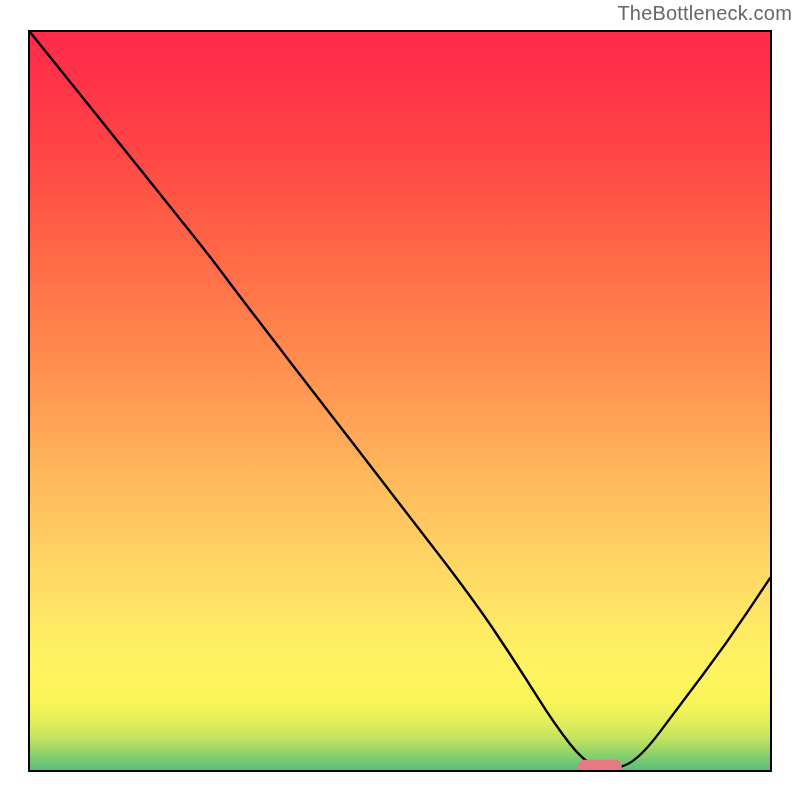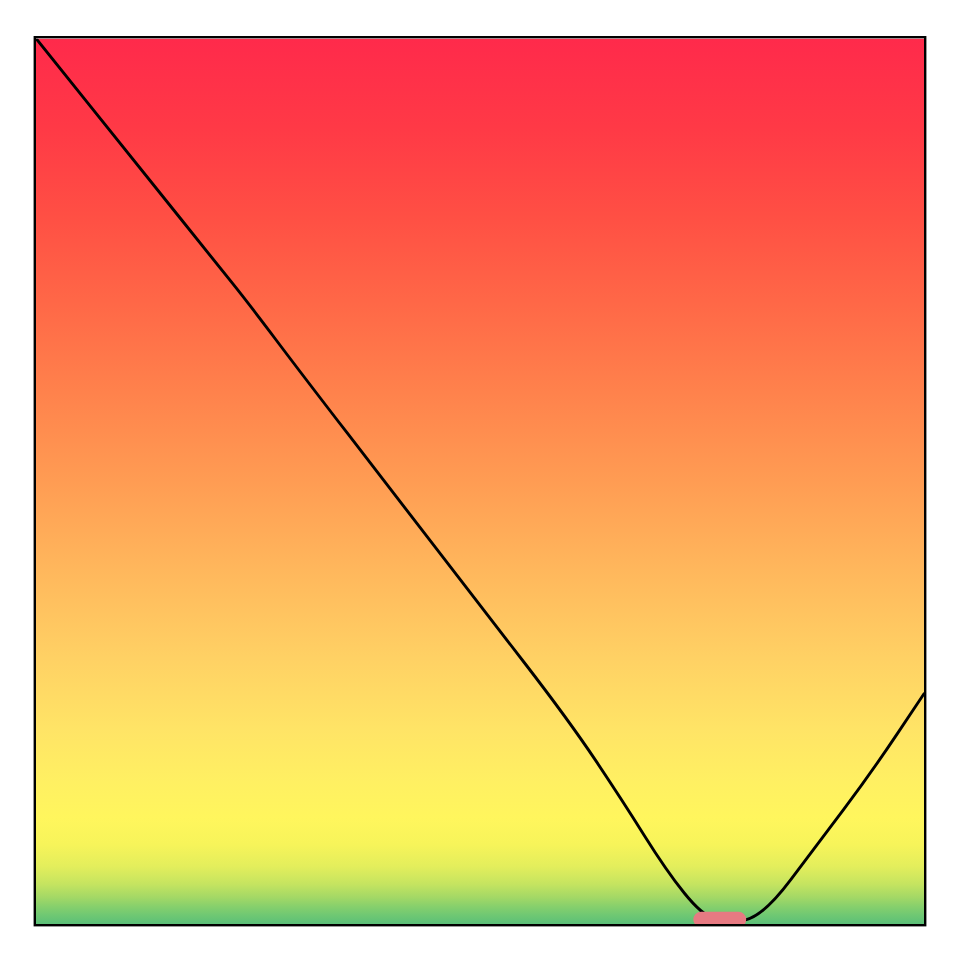--- a/index.html
+++ b/index.html
@@ -5,20 +5,21 @@
   html,body{margin:0;padding:0;width:800px;height:800px;overflow:hidden;background:#fff}
   .frame{position:absolute;inset:0}
   .attribution{position:absolute;top:2px;right:8px;color:#666;font:20px Arial,Helvetica,sans-serif;letter-spacing:.2px}
   .plot{position:absolute;left:28px;top:30px;width:744px;height:742px;border:2px solid #000;box-sizing:border-box;overflow:hidden}
   svg{display:block;width:100%;height:100%}
 </style>
 </head>
 <body>
 
 <div class="frame">
+  <div class="attribution">TheBottleneck.com</div>
   <div class="plot">
     <svg id="svg" preserveAspectRatio="none" viewBox="0 0 740 738">
         <defs>
           <linearGradient id="bg" x1="0" x2="0" y1="1" y2="0">
             <stop offset="0%" stop-color="#5bbf78"></stop>
             <stop offset="1%" stop-color="#6fc873"></stop>
             <stop offset="2%" stop-color="#87d06c"></stop>
             <stop offset="3%" stop-color="#a3d866"></stop>
             <stop offset="4.5%" stop-color="#c5e460"></stop>
             <stop offset="6.5%" stop-color="#e3ee5c"></stop>

